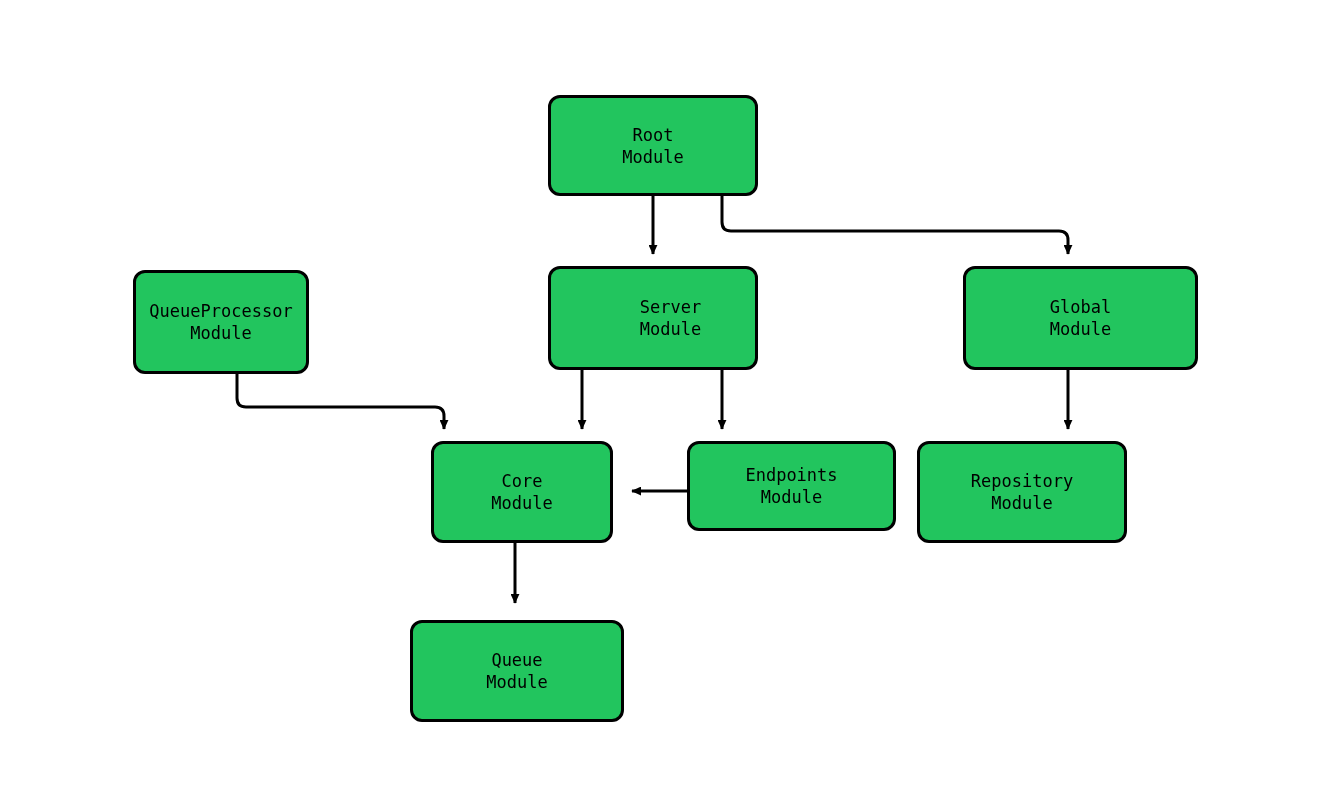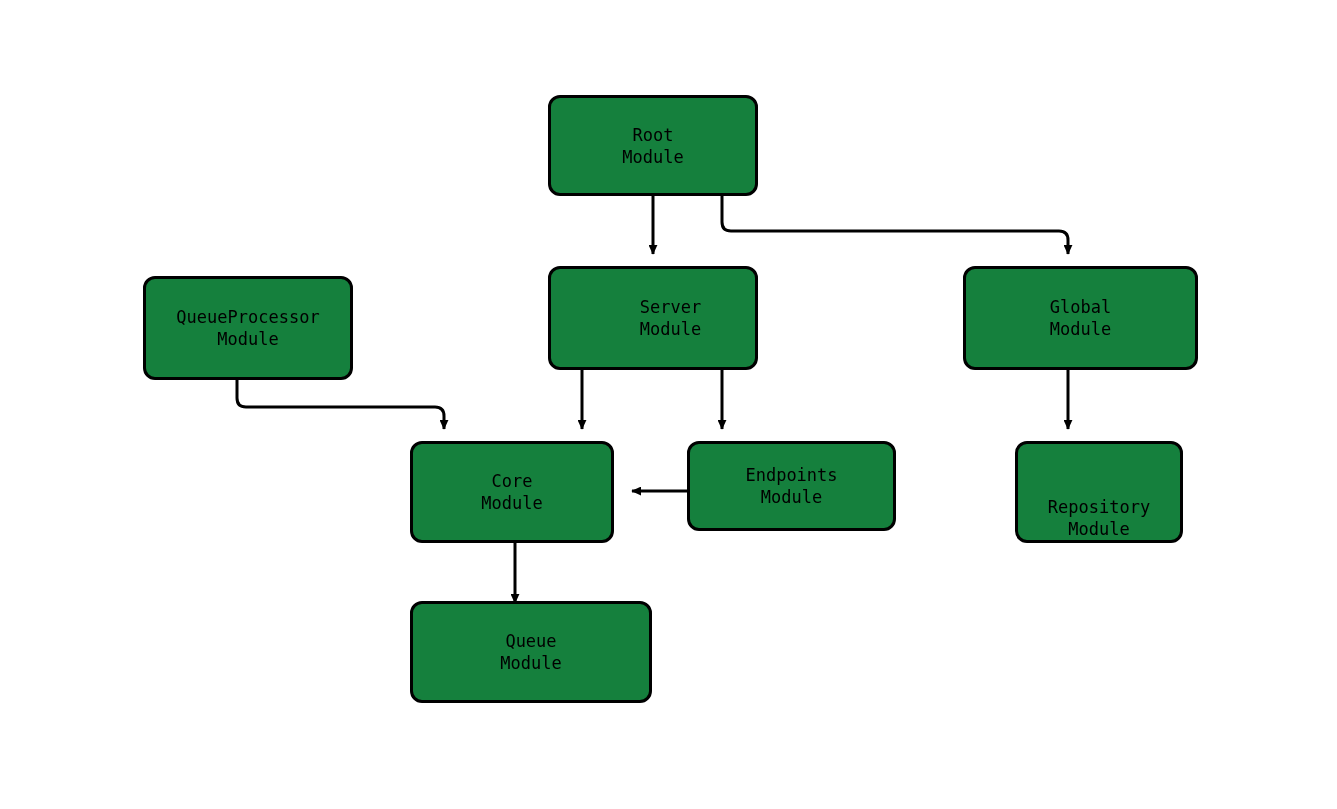--- a/index.html
+++ b/index.html
@@ -21,21 +21,21 @@
   #edges {
     position: absolute;
     left: 0;
     top: 0;
     width: 1337px;
     height: 809px;
   }
   .node {
     position: absolute;
     box-sizing: border-box;
-    background: #15803d;
+    background: #22c55e;
     border: 3px solid #000000;
     border-radius: 12px;
     display: flex;
     align-items: center;
     justify-content: center;
     z-index: 2;
   }
   .node-label {
     font-family: "DejaVu Sans Mono", "Liberation Mono", monospace;
     font-size: 17px;
@@ -74,48 +74,48 @@
     <path d="M 1068 370 L 1068 429" fill="none" stroke="#000000" stroke-width="3" marker-end="url(#arrowhead)"></path>
 
     <path d="M 515 543 L 515 603" fill="none" stroke="#000000" stroke-width="3" marker-end="url(#arrowhead)"></path>
   </svg>
 
   <div class="node" style="left:548px; top:95px; width:210px; height:101px;">
     <span class="node-label">Root
 Module</span>
   </div>
 
-  <div class="node" style="left:133px; top:276px; width:210px; height:104px;margin-left:10px;">
+  <div class="node" style="left:133px; top:270px; width:176px; height:104px;">
     <span class="node-label">QueueProcessor
 Module</span>
   </div>
 
   <div class="node" style="left:548px; top:266px; width:210px; height:104px;padding-left:35px;">
     <span class="node-label">Server
 Module</span>
   </div>
 
   <div class="node" style="left:963px; top:266px; width:235px; height:104px;">
     <span class="node-label">Global
 Module</span>
   </div>
 
-  <div class="node" style="left:410px; top:441px; width:204px; height:102px;">
+  <div class="node" style="left:431px; top:441px; width:182px; height:102px;">
     <span class="node-label">Core
 Module</span>
   </div>
 
   <div class="node" style="left:687px; top:441px; width:209px; height:90px;">
     <span class="node-label">Endpoints
 Module</span>
   </div>
 
-  <div class="node" style="left:1015px; top:441px; width:168px; height:102px;align-items:flex-end;">
+  <div class="node" style="left:917px; top:441px; width:210px; height:102px;">
     <span class="node-label">Repository
 Module</span>
   </div>
 
-  <div class="node" style="left:410px; top:601px; width:242px; height:102px;">
+  <div class="node" style="left:410px; top:620px; width:214px; height:102px;">
     <span class="node-label">Queue
 Module</span>
   </div>
 
 </div>
 
 </body></html>

